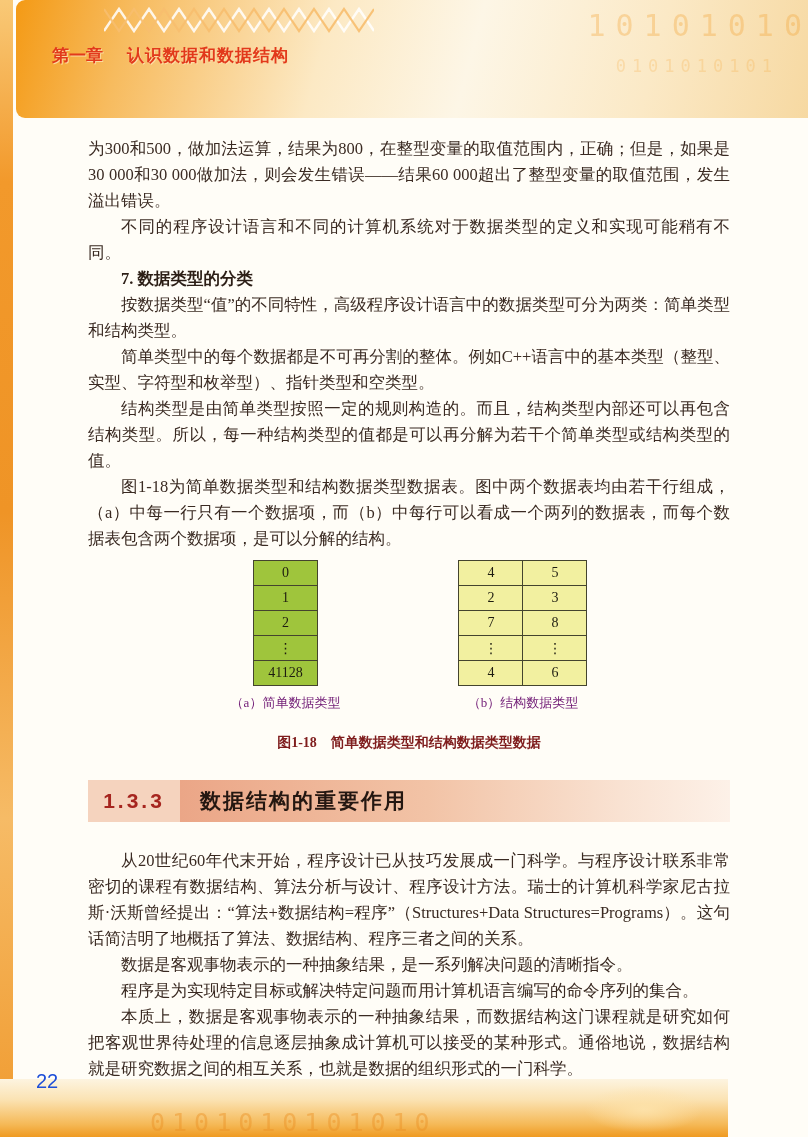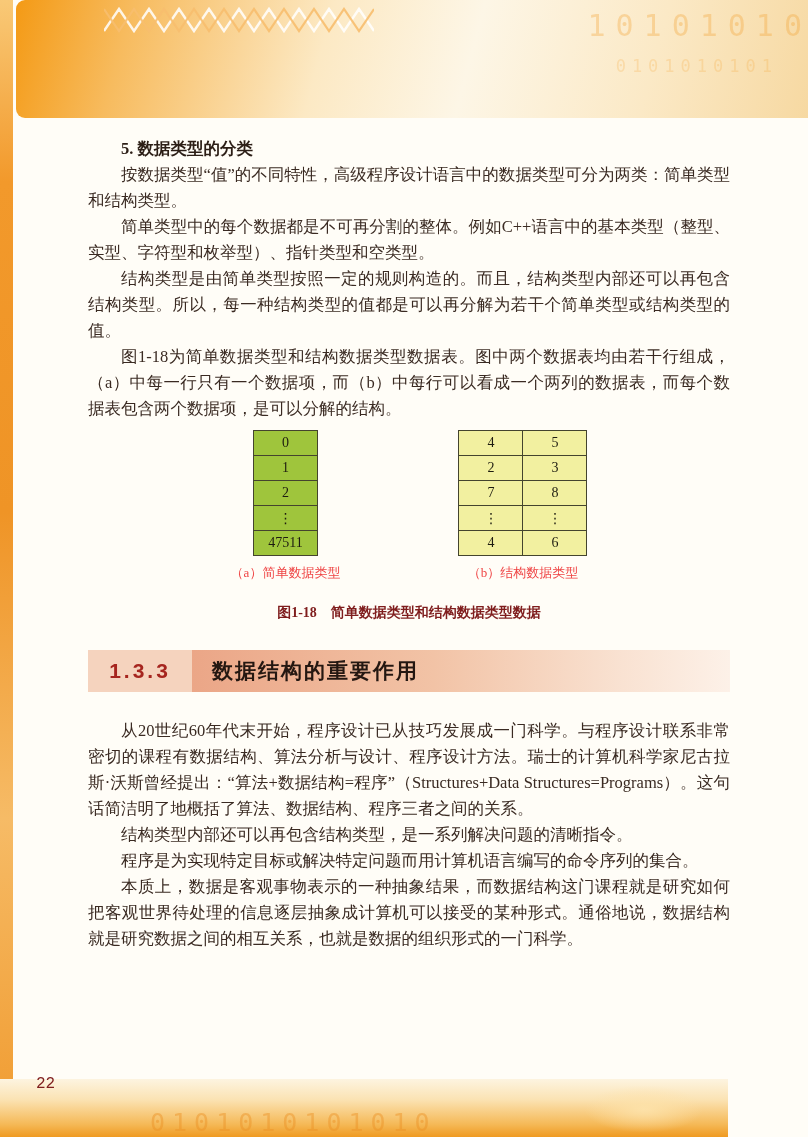--- a/index.html
+++ b/index.html
@@ -54,21 +54,21 @@
     font-family:"DejaVu Sans Mono",monospace; font-size:25px; letter-spacing:7px;
     color:rgba(235,145,35,0.45); white-space:nowrap;
   }
   .circle-glow {
     position:absolute; right:24px; bottom:4px; width:120px; height:48px;
     background:radial-gradient(ellipse at center,rgba(253,226,170,0.95) 0%,rgba(244,170,60,0) 70%);
   }
 
   .page-number {
     position:absolute; left:36px; bottom:44px;
-    font-size:16px; color:#7f1d1d; font-family:Liberation Mono, monospace;
+    font-size:20px; color:#1d4ed8; font-family:Liberation Sans, sans-serif;
   }
 
   
   .content {
     position:absolute; left:88px; top:136px; width:642px;
   }
   .content p {
     font-size:16.5px; line-height:26px; text-align:justify;
     text-indent:2em; color:#3a2a22;
   }
@@ -78,30 +78,30 @@
   
   .figure-area { display:flex; justify-content:center; gap:118px; margin-top:8px; }
   .fig-col { display:flex; flex-direction:column; align-items:center; }
   table.tbl { border-collapse:collapse; }
   table.tbl td {
     width:64px; height:25px; text-align:center; vertical-align:middle;
     font-size:14px; color:#1e1c10; border:1px solid #44442e;
   }
   table.green td { background:#9fc53c; }
   table.yellow td { background:#f2f0a0; }
-  .fig-label { font-size:13px; margin-top:8px; color:#ef4444;text-align:center; }
+  .fig-label { font-size:13px; margin-top:8px; color:#701a75;text-align:center; }
   .fig-caption {
     text-align:center; font-size:14px; font-weight:bold;
     margin-top:22px; color:#7f1d1d;
   }
 
   
   .section-bar { display:flex; height:42px; margin-top:28px; margin-bottom:26px; }
   .section-num {
-    width:104px; background:#f5d3be; color:#a6251f;
+    width:92px; background:#f5d3be; color:#a6251f;
     font-weight:bold; font-size:21px; letter-spacing:3px;
     display:flex; align-items:center; justify-content:center;
     font-family:"Liberation Sans","DejaVu Sans",sans-serif;
   }
   .section-title {
     flex:1; background:linear-gradient(90deg,#eba687 0%,#f2c3a6 45%,#f9e2d2 80%,#fdf1e8 100%);
     color:#241711; font-weight:bold; font-size:21px; letter-spacing:2px;
     display:flex; align-items:center; padding-left:20px;text-align:center;
   }
 </style>
@@ -110,34 +110,39 @@
 
 <div class="page">
 
   <div class="top-band">
     <svg class="zigzag" width="270" height="34" viewBox="0 0 270 34">
       <polyline class="zz1" points="0,27 15,5 30,27 45,5 60,27 75,5 90,27 105,5 120,27 135,5 150,27 165,5 180,27 195,5 210,27 225,5 240,27 255,5 270,27"></polyline>
       <polyline class="zz2" points="0,5 15,27 30,5 45,27 60,5 75,27 90,5 105,27 120,5 135,27 150,5 165,27 180,5 195,27 210,5 225,27 240,5 255,27 270,5"></polyline>
     </svg>
     <div class="binary-top">10101010</div>
     <div class="binary-top2">0101010101</div>
+    <div class="chapter-header">
+      <span class="ch-label">第一章</span><span class="ch-title">认识数据和数据结构</span>
+    </div>
   </div>
 
   <div class="left-strip"></div>
 
   <div class="bottom-band">
     <div class="binary-bottom">0101010101010</div>
     <div class="circle-glow"></div>
   </div>
 
   <div class="page-number">22</div>
 
   <div class="content">
 
-    <p class="bold">5. 数据类型的分类</p>
+    <p class="noindent">为300和500，做加法运算，结果为800，在整型变量的取值范围内，正确；但是，如果是30 000和30 000做加法，则会发生错误——结果60 000超出了整型变量的取值范围，发生溢出错误。</p>
+    <p>不同的程序设计语言和不同的计算机系统对于数据类型的定义和实现可能稍有不同。</p>
+    <p class="bold">7. 数据类型的分类</p>
     <p>按数据类型“值”的不同特性，高级程序设计语言中的数据类型可分为两类：简单类型和结构类型。</p>
     <p>简单类型中的每个数据都是不可再分割的整体。例如C++语言中的基本类型（整型、实型、字符型和枚举型）、指针类型和空类型。</p>
     <p>结构类型是由简单类型按照一定的规则构造的。而且，结构类型内部还可以再包含结构类型。所以，每一种结构类型的值都是可以再分解为若干个简单类型或结构类型的值。</p>
     <p>图1-18为简单数据类型和结构数据类型数据表。图中两个数据表均由若干行组成，（a）中每一行只有一个数据项，而（b）中每行可以看成一个两列的数据表，而每个数据表包含两个数据项，是可以分解的结构。</p>
 
     <div class="figure-area">
       <div class="fig-col">
         <table class="tbl green">
           <tbody>
             <tr>
@@ -146,21 +151,21 @@
             <tr>
                 <td>1</td>
               </tr>
             <tr>
                 <td>2</td>
               </tr>
             <tr>
                 <td>⋮</td>
               </tr>
             <tr>
-                <td>47511</td>
+                <td>41128</td>
               </tr>
           </tbody>
         </table>
         <div class="fig-label">（a）简单数据类型</div>
       </div>
       <div class="fig-col">
         <table class="tbl yellow">
           <tbody>
             <tr>
               <td>4</td>
@@ -188,18 +193,18 @@
       </div>
     </div>
     <div class="fig-caption">图1-18　简单数据类型和结构数据类型数据</div>
 
     <div class="section-bar">
       <div class="section-num">1.3.3</div>
       <div class="section-title">数据结构的重要作用</div>
     </div>
 
     <p>从20世纪60年代末开始，程序设计已从技巧发展成一门科学。与程序设计联系非常密切的课程有数据结构、算法分析与设计、程序设计方法。瑞士的计算机科学家尼古拉斯·沃斯曾经提出：“算法+数据结构=程序”（Structures+Data Structures=Programs）。这句话简洁明了地概括了算法、数据结构、程序三者之间的关系。</p>
-    <p>结构类型内部还可以再包含结构类型，是一系列解决问题的清晰指令。</p>
+    <p>数据是客观事物表示的一种抽象结果，是一系列解决问题的清晰指令。</p>
     <p>程序是为实现特定目标或解决特定问题而用计算机语言编写的命令序列的集合。</p>
     <p>本质上，数据是客观事物表示的一种抽象结果，而数据结构这门课程就是研究如何把客观世界待处理的信息逐层抽象成计算机可以接受的某种形式。通俗地说，数据结构就是研究数据之间的相互关系，也就是数据的组织形式的一门科学。</p>
 
   </div>
 </div>
 
 </body></html>

